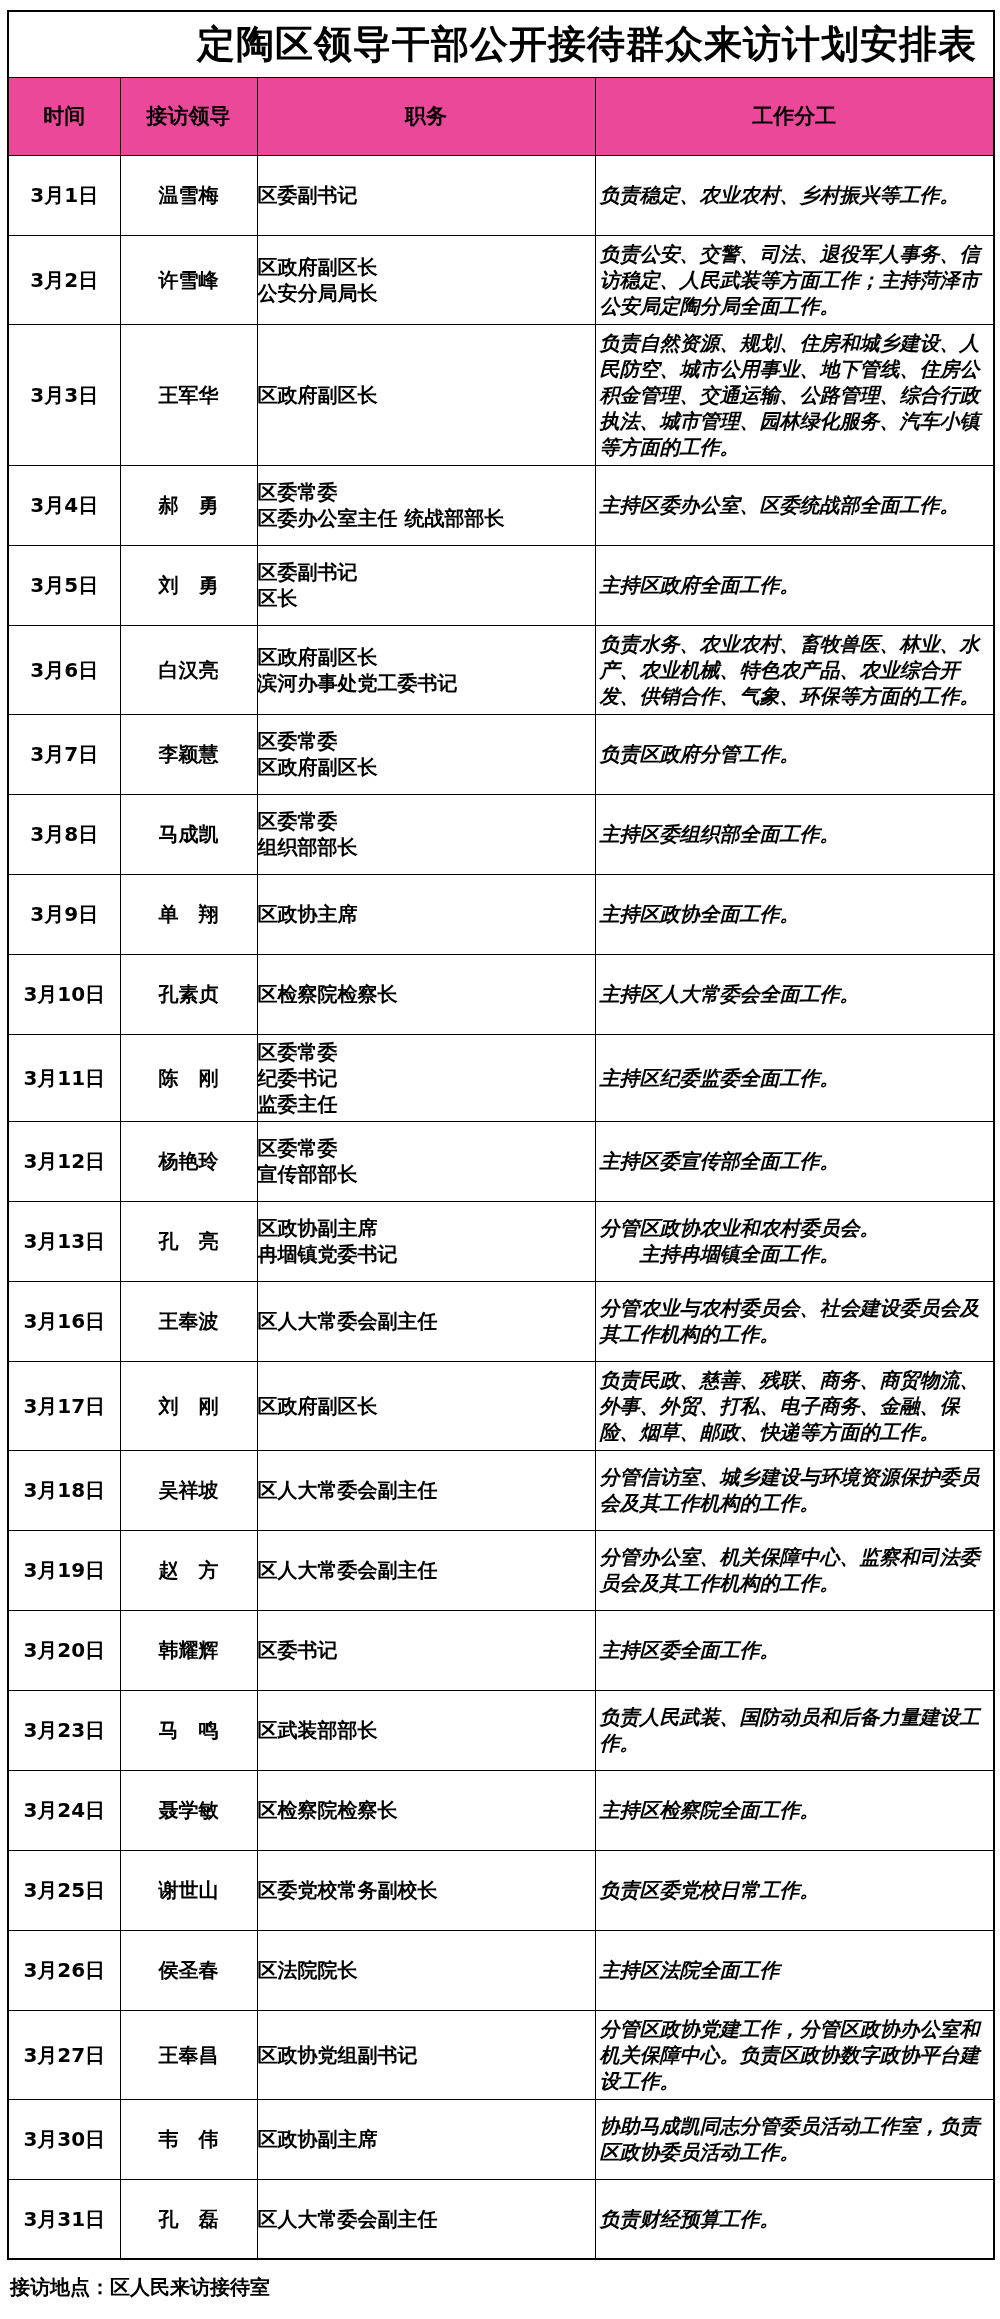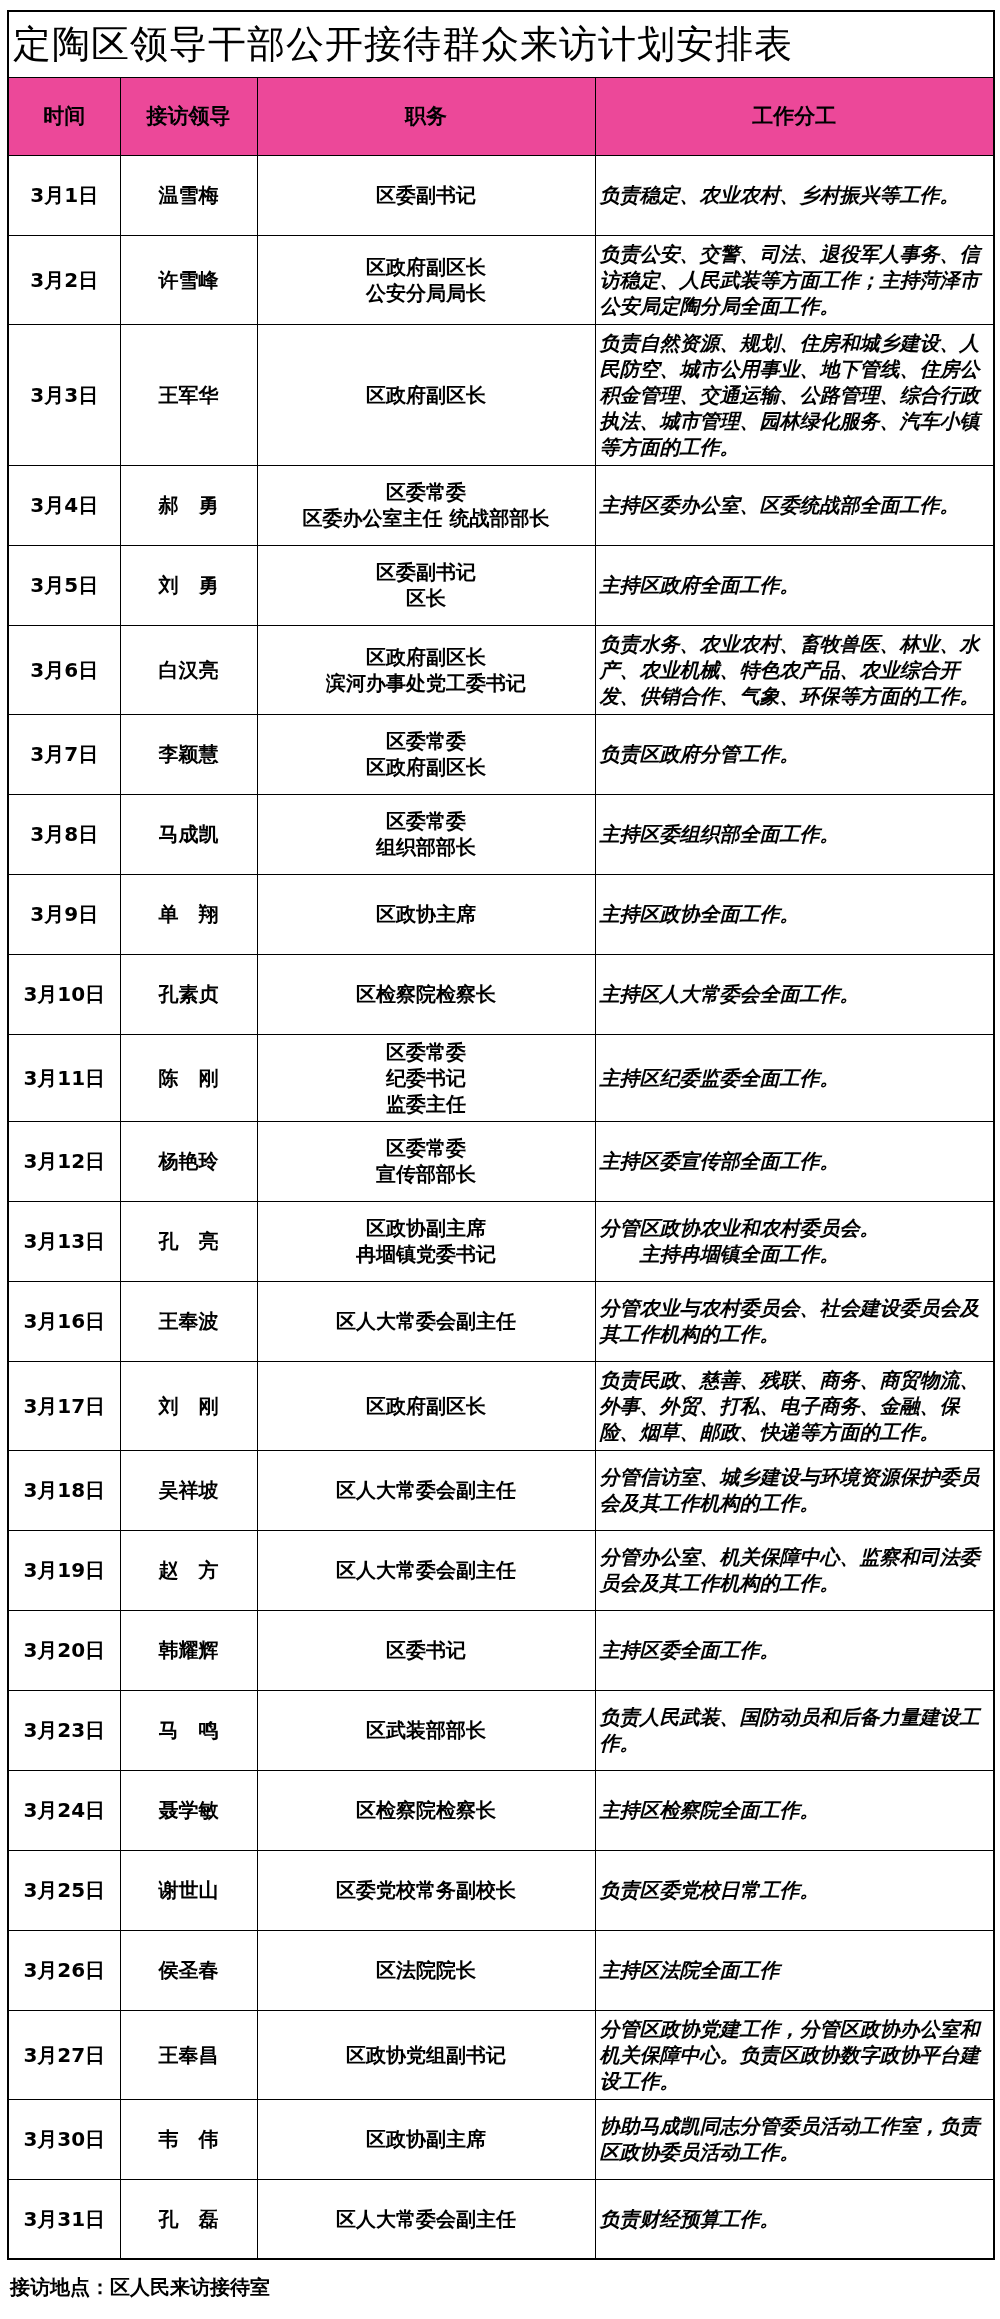--- a/index.html
+++ b/index.html
@@ -24,26 +24,26 @@
     margin-left: 7px;
     border: 2px solid #000000;
   }
   th, td {
     border: 1px solid #000000;
     vertical-align: middle;
     overflow: hidden;
   }
   .title-cell {
     height: 66px;
-    text-align: left;
+    text-align: right;
     font-size: 38px;
-    font-weight: normal;
+    font-weight: bold;
     font-family: "DejaVu Serif", "Liberation Serif", serif;
     letter-spacing: 1px;
-    padding: 2px 4px;
+    padding: 2px 16px;
   }
   .header-row th {
     height: 78px;
     font-size: 21px;
     font-weight: bold;
     text-align: center;
     background: #ec4899;
   }
   tbody tr { height: 80px; }
   tbody td {
@@ -54,23 +54,22 @@
   td.cell-date {
     text-align: center;
     padding: 12px 2px;
   }
   td.cell-leader {
     text-align: center;
     white-space: pre-wrap;
     padding: 4px 12px;
   }
   td.cell-position {
-    text-align: center;
     white-space: pre-wrap;
-    padding: 4px 8px;
+    padding: 4px 0;
   }
   td.cell-duty {
     text-align: left;
     white-space: pre-wrap;
     padding: 5px 5px 5px 4px;
     font-style: italic;
   }
   .footer-note {
     margin: 14px 0 0 10px;
     font-size: 20px;

